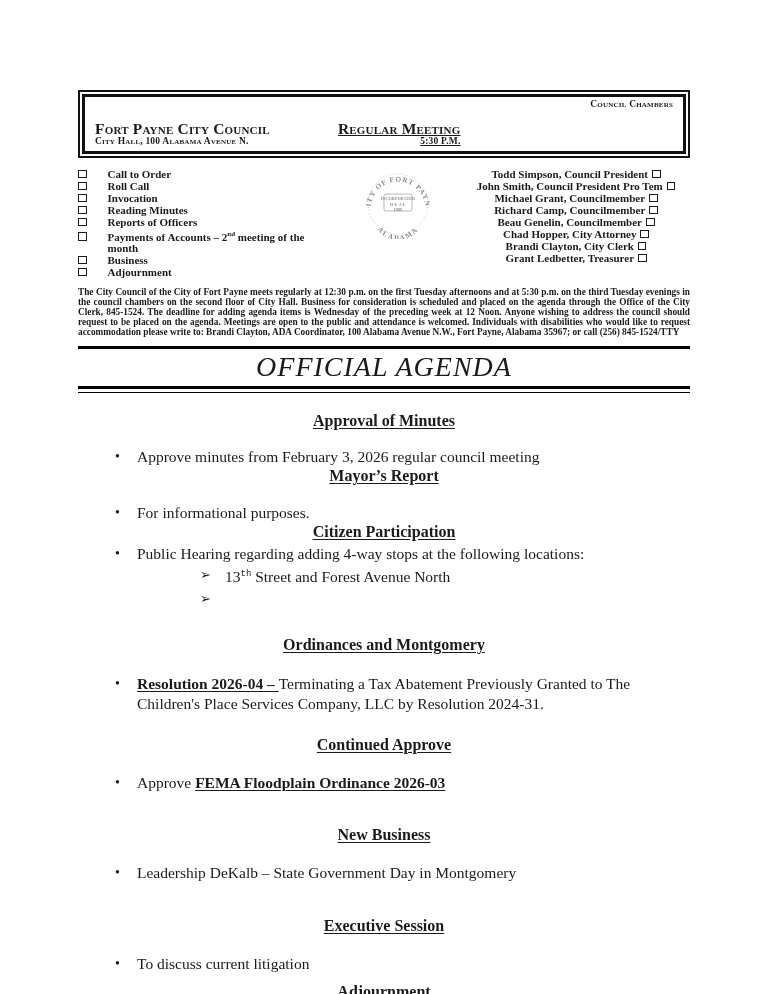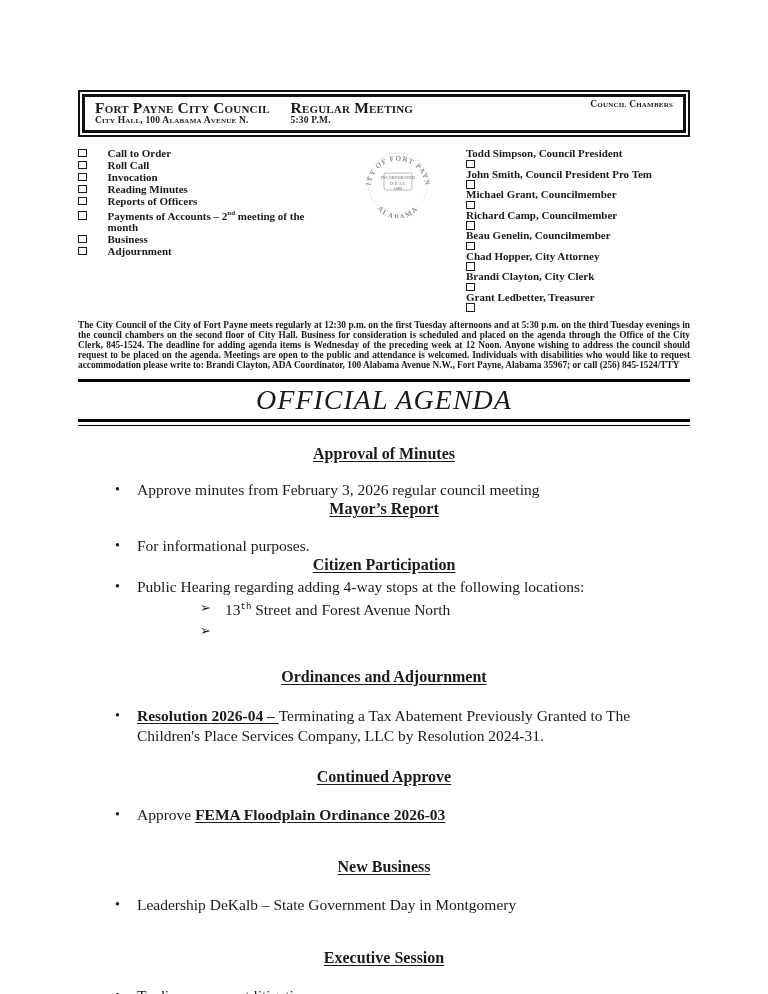--- a/index.html
+++ b/index.html
@@ -4,34 +4,34 @@
 <style>
   html,body{margin:0;padding:0;background:#ffffff;}
   body{width:768px;height:994px;font-family:"Liberation Serif","DejaVu Serif",serif;color:#1a1a1a;}
   .page{box-sizing:border-box;width:768px;height:994px;padding:90px 78px 0 78px;overflow:hidden;}
 
   
   .header-box{border:2px solid #111;padding:2px;}
   .header-box-inner{border:3px solid #111;padding:3px 10px 4px 10px;display:flex;align-items:flex-start;}
   .hdr-col{font-variant:small-caps;line-height:1.05;}
   .hdr-left{flex:1.15;text-align:left;}
-  .hdr-center{flex:1;text-align:left;}
+  .hdr-center{flex:1;text-align:right;text-decoration:underline;}
   .hdr-right{flex:1.25;text-align:right;}
-  .hdr-title{font-size:15.5px;font-weight:bold;letter-spacing:.2px;}
+  .hdr-title{font-size:15.5px;font-weight:bold;letter-spacing:.2px;margin-top:21px;}
   .hdr-sub{font-size:9.5px;font-weight:bold;letter-spacing:.2px;}
 
   
   .info-row{display:flex;margin-top:11px;}
   .checklist{width:255px;font-size:11px;font-weight:bold;line-height:11.5px;}
   .chk-row{display:flex;align-items:baseline;margin-bottom:.5px;gap:16px;}
   .chk-box{display:inline-block;width:6.5px;height:6.5px;border:1.4px solid #1a1a1a;margin-right:5px;flex:none;position:relative;top:0px;}
   .chk-label sup{font-size:7px;}
   .seal-wrap{flex:1;display:flex;justify-content:center;align-items:flex-start;padding-top:2px;}
   .officials{width:228px;font-size:11px;font-weight:bold;line-height:11.5px;text-align:right;}
-  .off-row{display:flex;justify-content:flex-start;align-items:baseline;margin-bottom:.5px;flex-direction:column;}
+  .off-row{display:flex;justify-content:center;align-items:baseline;margin-bottom:.5px;}
   .off-row .chk-box{margin-right:0;margin-left:4px;}
 
   
   .notice{margin-top:8px;font-size:9.3px;font-weight:bold;line-height:10px;text-align:justify;}
 
   
   .agenda-banner{margin-top:9px;}
   .rule-thick{height:3px;background:#000;}
   .rule-thin{height:1px;background:#000;}
   .agenda-title{font-style:italic;font-size:28px;letter-spacing:1px;text-align:center;padding:2px 0 3px 0;}
@@ -189,21 +189,21 @@
     <span class="bullet-text">Public Hearing regarding adding 4-way stops at the following locations:</span>
   </div>
   <div class="subitem">
     <span class="arrow-glyph">➢</span>
     <span><span>13</span><sup>th</sup><span> Street and Forest Avenue North</span></span>
   </div>
   <div class="subitem">
     <span class="arrow-glyph">➢</span>
   </div>
 
-  <div class="section-heading" style="margin-top:27px;">Ordinances and Adjournment</div>
+  <div class="section-heading" style="margin-top:27px;">Ordinances and Montgomery</div>
   <div class="bullet" style="margin-top:20px;">
     <span class="bullet-glyph">•</span>
     <span class="bullet-text"><span class="lead-strong">Resolution 2026-04 – </span><span>Terminating a Tax Abatement Previously Granted to The Children's Place Services Company, LLC by Resolution 2024-31.</span></span>
   </div>
 
   <div class="section-heading" style="margin-top:22px;">Continued Approve</div>
   <div class="bullet" style="margin-top:19px;">
     <span class="bullet-glyph">•</span>
     <span class="bullet-text"><span>Approve </span><span class="lead-strong">FEMA Floodplain Ordinance 2026-03</span></span>
   </div>

